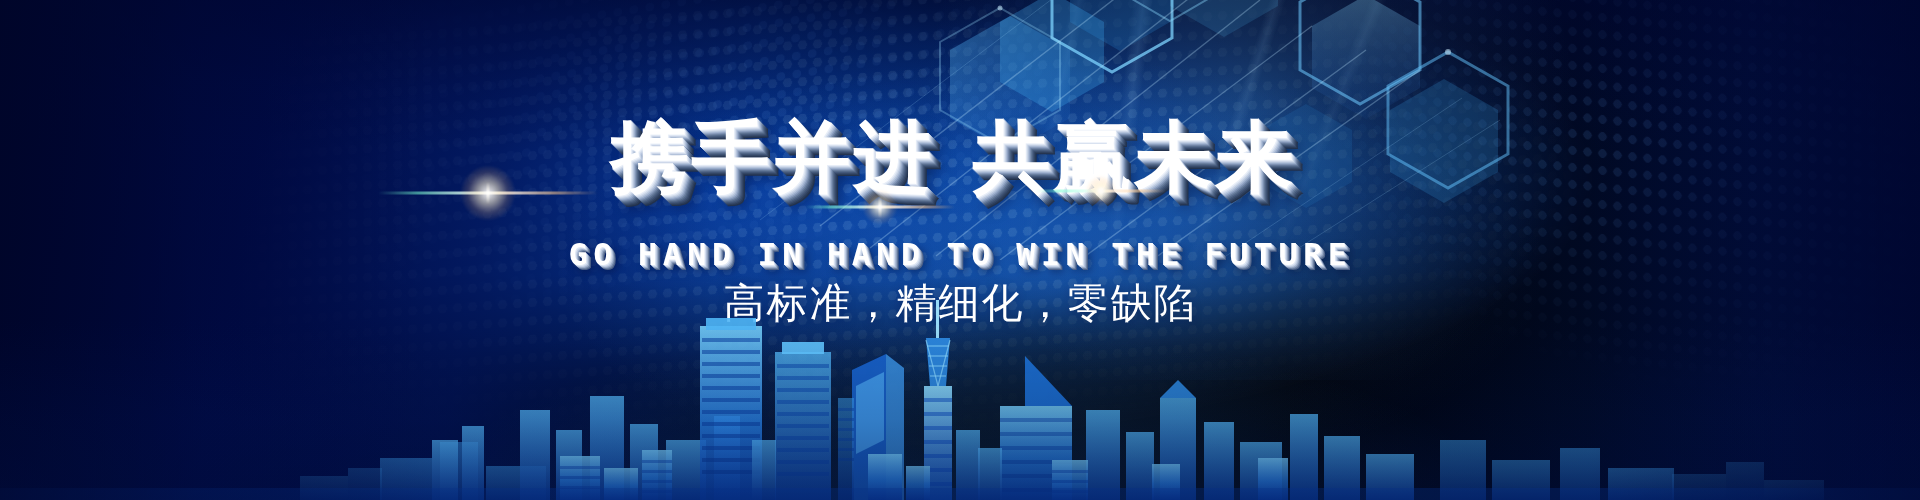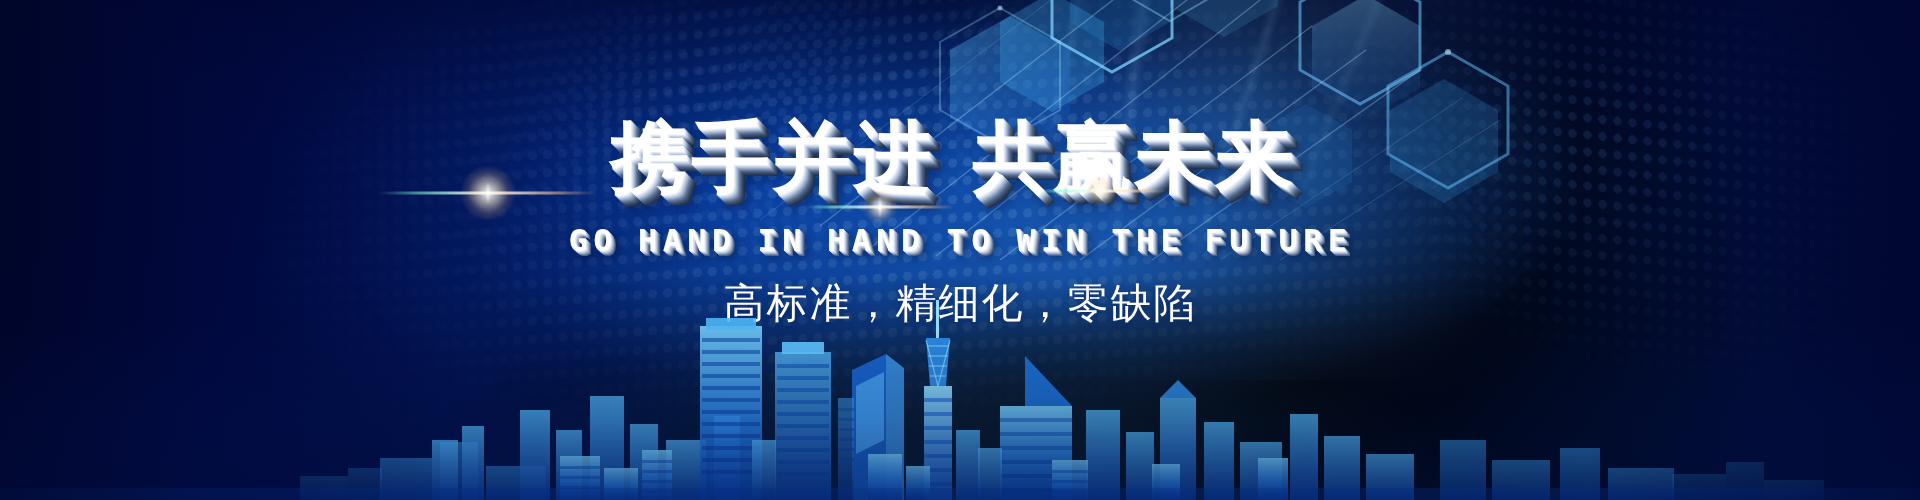--- a/index.html
+++ b/index.html
@@ -138,21 +138,21 @@
   .flare1{left:378px;top:163px;width:220px;height:60px;}
   .flare1 .streak{width:220px;}
   .flare2{left:805px;top:182px;width:150px;height:50px;}
   .flare2 .streak{width:150px;}
   .flare2 .core{width:34px;height:34px;}
   .flare3{left:1036px;top:168px;width:130px;height:46px;}
   .flare3 .streak{width:130px;}
   .flare3 .core{width:30px;height:30px;}
 
   .subtitle-en{
-    position:absolute;left:0;right:0;top:222px;
+    position:absolute;left:0;right:0;top:236px;
     text-align:center;
     font-family:"DejaVu Sans Mono","Liberation Mono",monospace;
     font-weight:bold;
     font-size:31px;
     letter-spacing:5.5px;
     color:#ffffff;
     white-space:nowrap;
     text-shadow:
       1px 1px 0 #dfe7f4, 2px 2px 0 #c2cfe4, 3px 3px 0 #9dadc9,
       4px 4px 0 #7286a6, 5px 5px 0 #4e6288, 6px 6px 8px rgba(0,8,44,0.6);

